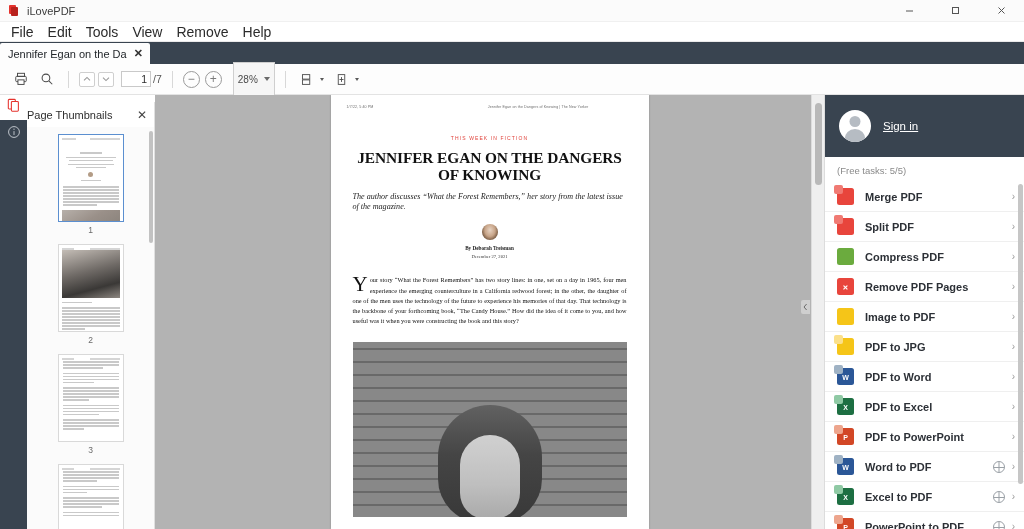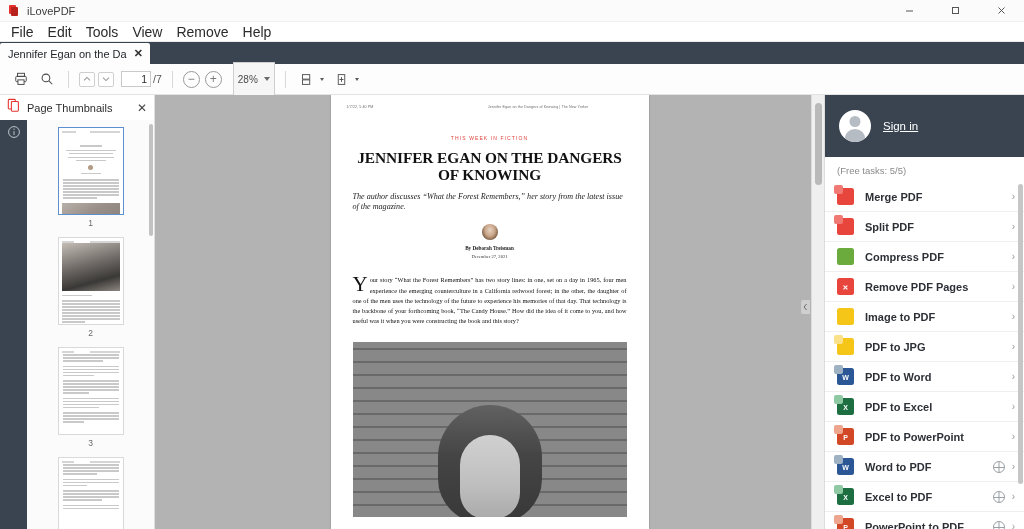--- a/index.html
+++ b/index.html
@@ -80,21 +80,21 @@
 
   
   .body { flex: 1; display: flex; min-height: 0; }
 
   
   .rail { width: 27px; background: #394450; display: flex; flex-direction: column; align-items: center; flex: 0 0 27px; }
   .rail-top { width: 27px; height: 25px; background: #ffffff; display: flex; align-items: center; justify-content: center; }
   .rail-icon { width: 27px; height: 28px; display: flex; align-items: center; justify-content: center; color: #c2c7cd; cursor: pointer; }
 
   
-  .thumbpanel { width: 128px; background: #fbfbfb; border-right: 1px solid #e0e0e0; display: flex; flex-direction: column; flex: 0 0 128px; min-height: 0; }
+  .thumbpanel { width: 128px; background: #fbfbfb; border-right: 1px solid #e0e0e0; display: flex; flex-direction: column; flex: 0 0 128px; min-height: 0; margin-top: 7px; }
   .thumb-head { height: 25px; display: flex; align-items: center; background: #fff; flex: 0 0 25px; }
   .thumb-title { font-size: 11px; color: #2e2e2e; flex: 1; }
   .thumb-close { font-size: 12px; color: #444; padding: 0 7px; cursor: pointer; }
   .thumb-list { flex: 1; overflow: hidden; position: relative; padding-top: 7px; background: #fbfbfb; }
   .thumb-item { display: flex; flex-direction: column; align-items: center; margin-bottom: 9px; }
   .thumb-page {
     width: 66px; height: 88px; background: #fff; border: 1px solid #d9d9d9;
     position: relative; overflow: hidden;
   }
   .thumb-page.selected { border: 1.5px solid #5b8fd0; }

